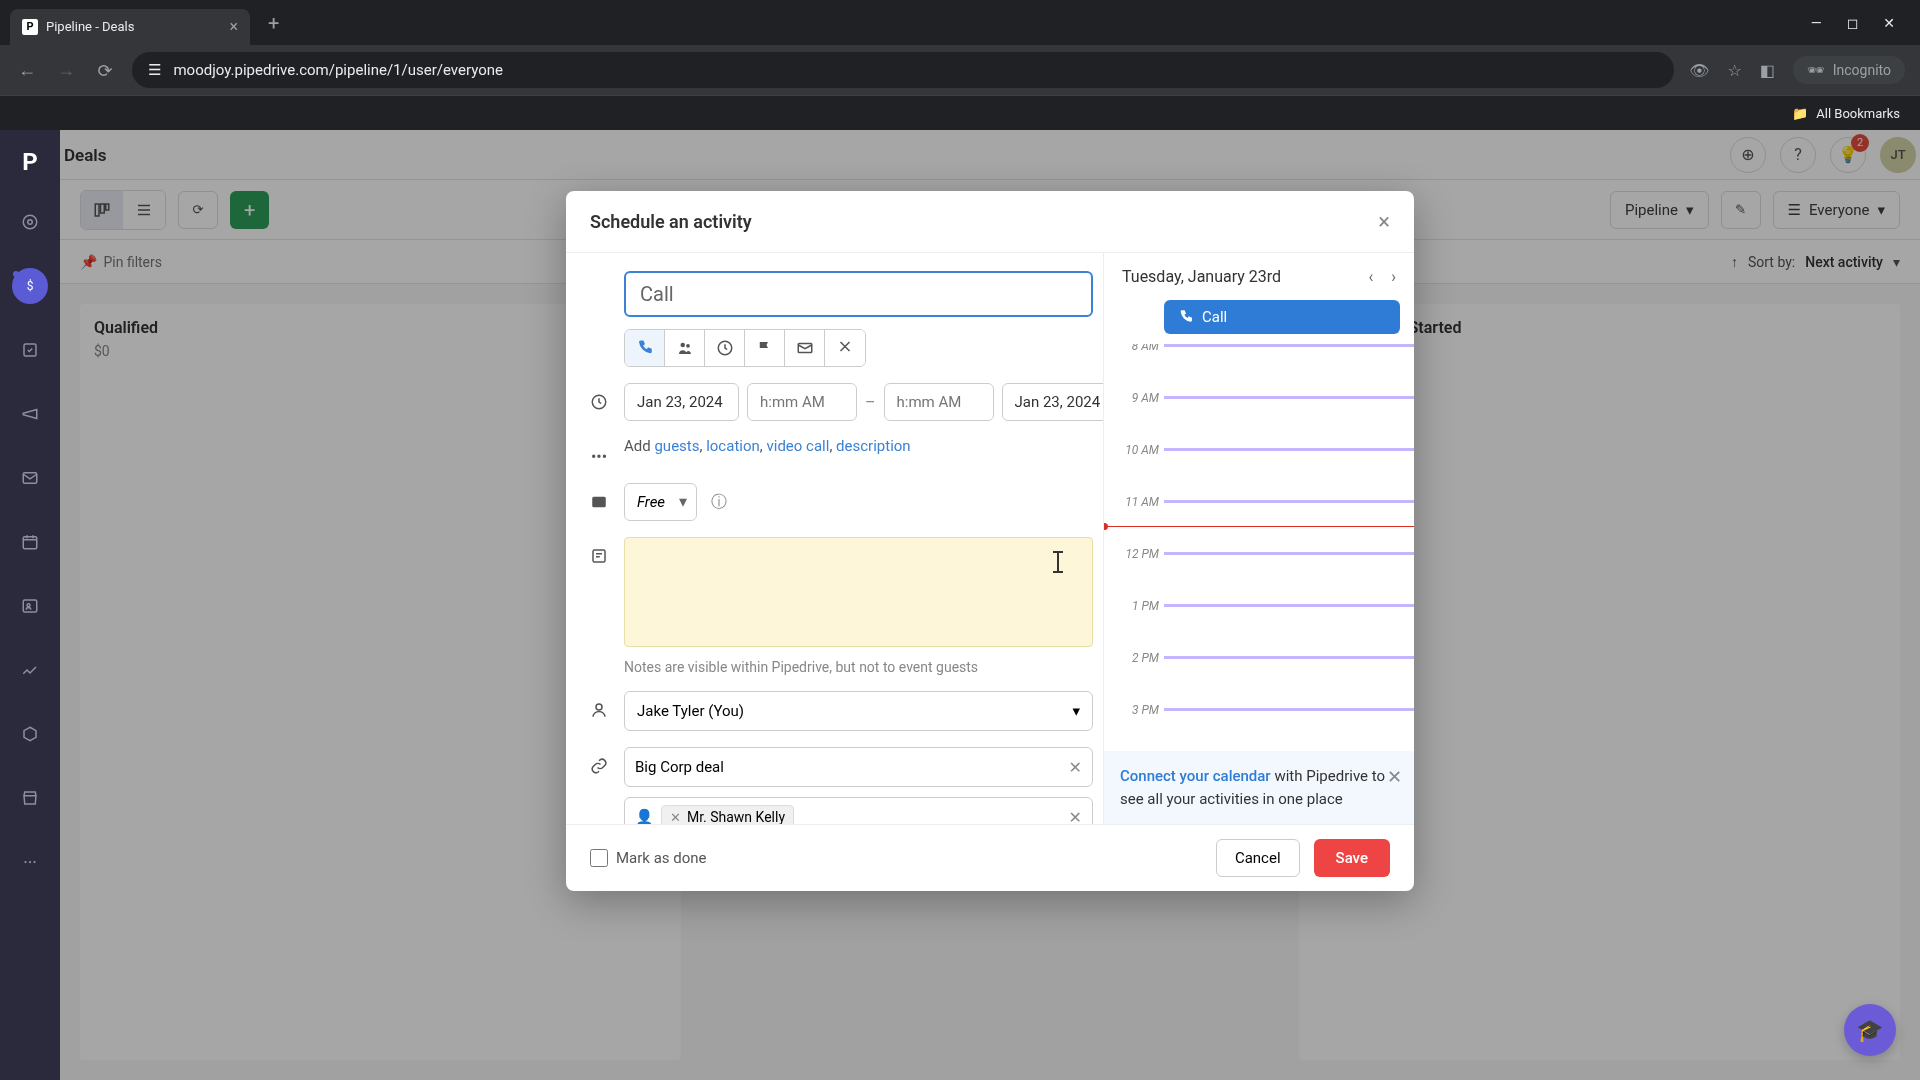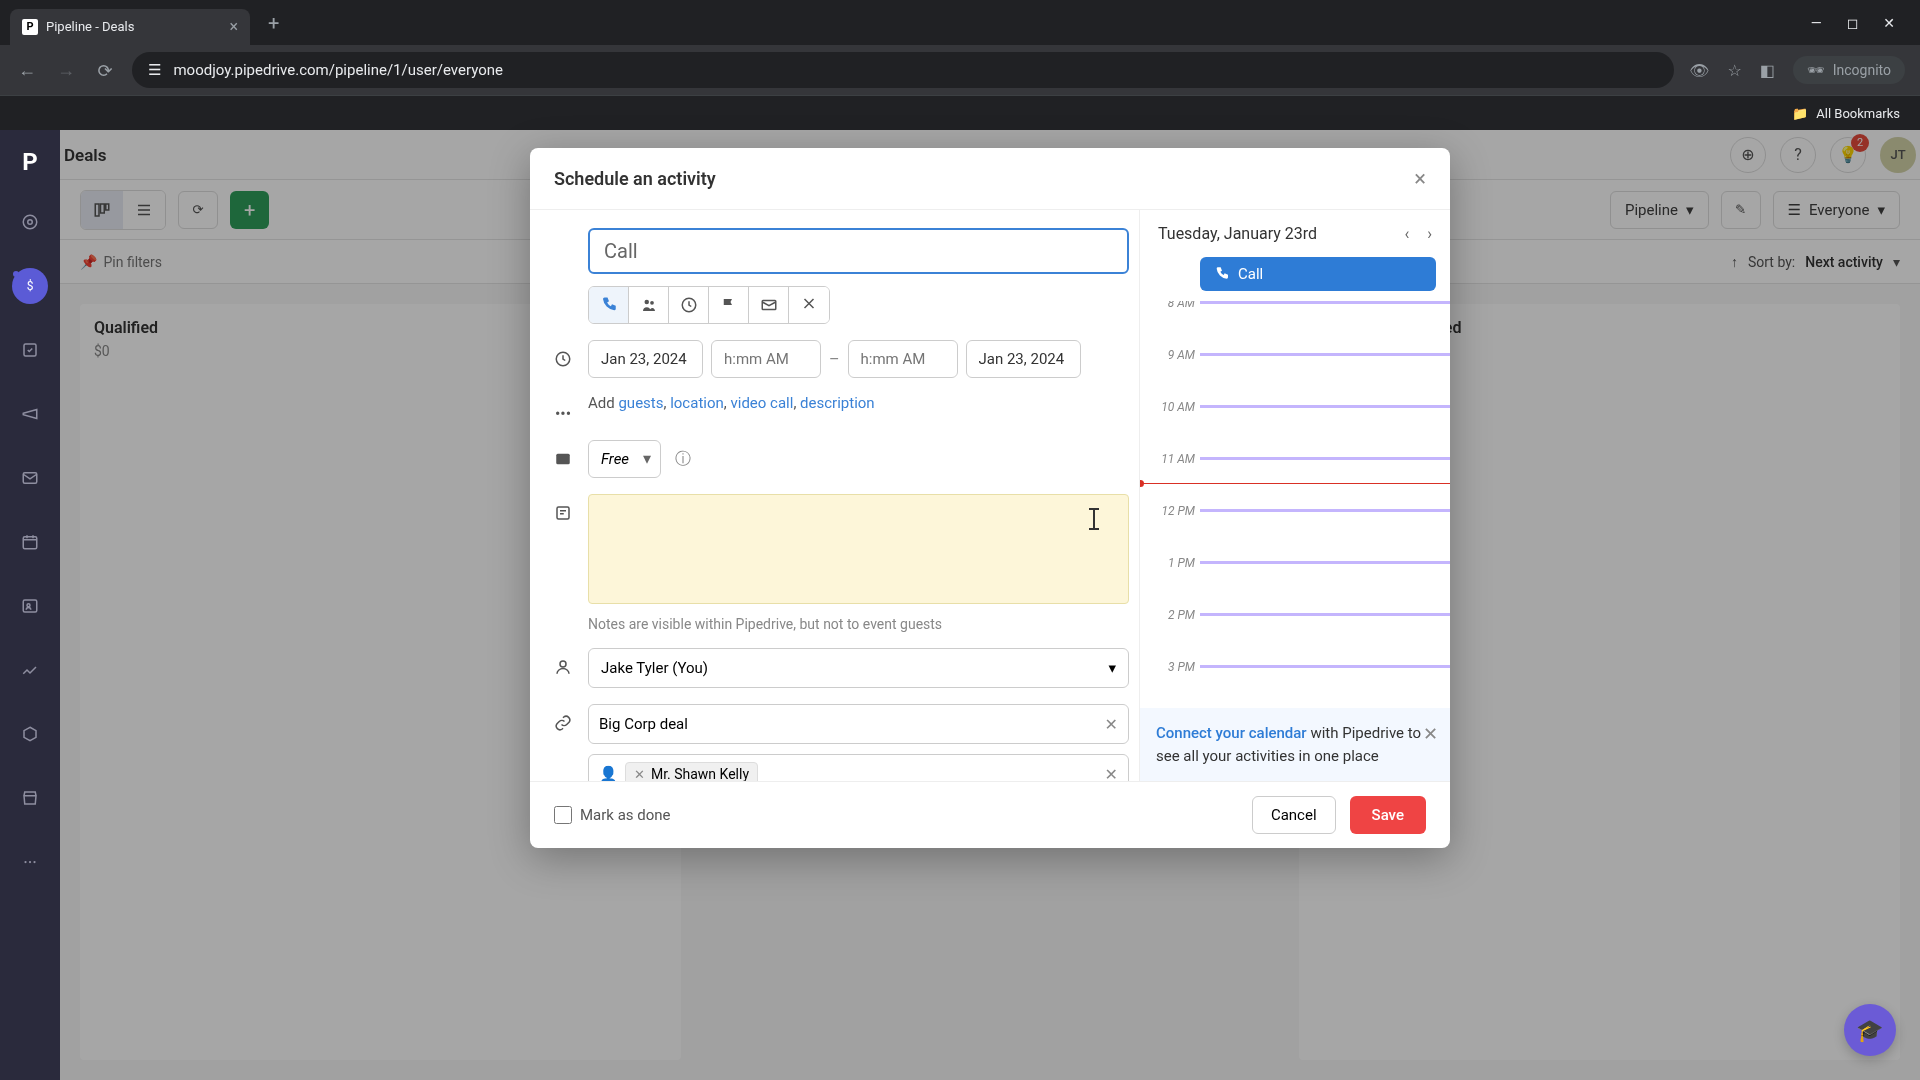--- a/index.html
+++ b/index.html
@@ -58,21 +58,21 @@
 .sort-by { margin-left: auto; display: flex; align-items: center; gap: 10px; font-size: 14px; color: #555; }
 .sort-by .sort-link { color: #333; font-weight: 500; }
 
 .board { flex: 1; display: flex; padding: 20px; gap: 8px; background: #f7f7f7; overflow: hidden; }
 .column { flex: 1; background: #fff; border-radius: 4px; padding: 14px; }
 .col-header { font-size: 16px; font-weight: 600; color: #333; margin-bottom: 6px; }
 .col-sub { font-size: 14px; color: #888; }
 
 
 .overlay { position: absolute; inset: 0; background: rgba(0,0,0,0.35); display: flex; align-items: flex-start; justify-content: center; padding-top: 18px; }
-.modal { width: 920px; background: #fff; border-radius: 8px; display: flex; flex-direction: column; max-height: 700px; box-shadow: 0 10px 40px rgba(0,0,0,0.3); }
+.modal { width: 848px; background: #fff; border-radius: 8px; display: flex; flex-direction: column; max-height: 700px; box-shadow: 0 10px 40px rgba(0,0,0,0.3); margin-top: 43px; }
 .modal-header { padding: 18px 24px; display: flex; align-items: center; border-bottom: 1px solid #eee; }
 .modal-title { font-size: 18px; font-weight: 600; color: #333; }
 .modal-close { margin-left: auto; font-size: 22px; color: #888; cursor: pointer; background: none; border: none; }
 .modal-body { display: flex; flex: 1; overflow: hidden; }
 .modal-left { flex: 1; padding: 18px 10px 18px 22px; overflow-y: auto; border-right: 1px solid #eee; position: relative; }
 .modal-left::-webkit-scrollbar { width: 12px; }
 .modal-left::-webkit-scrollbar-thumb { background: #ccc; border-radius: 6px; }
 .modal-right { width: 310px; display: flex; flex-direction: column; }
 
 .form-row { display: flex; gap: 14px; margin-bottom: 16px; align-items: flex-start; }

